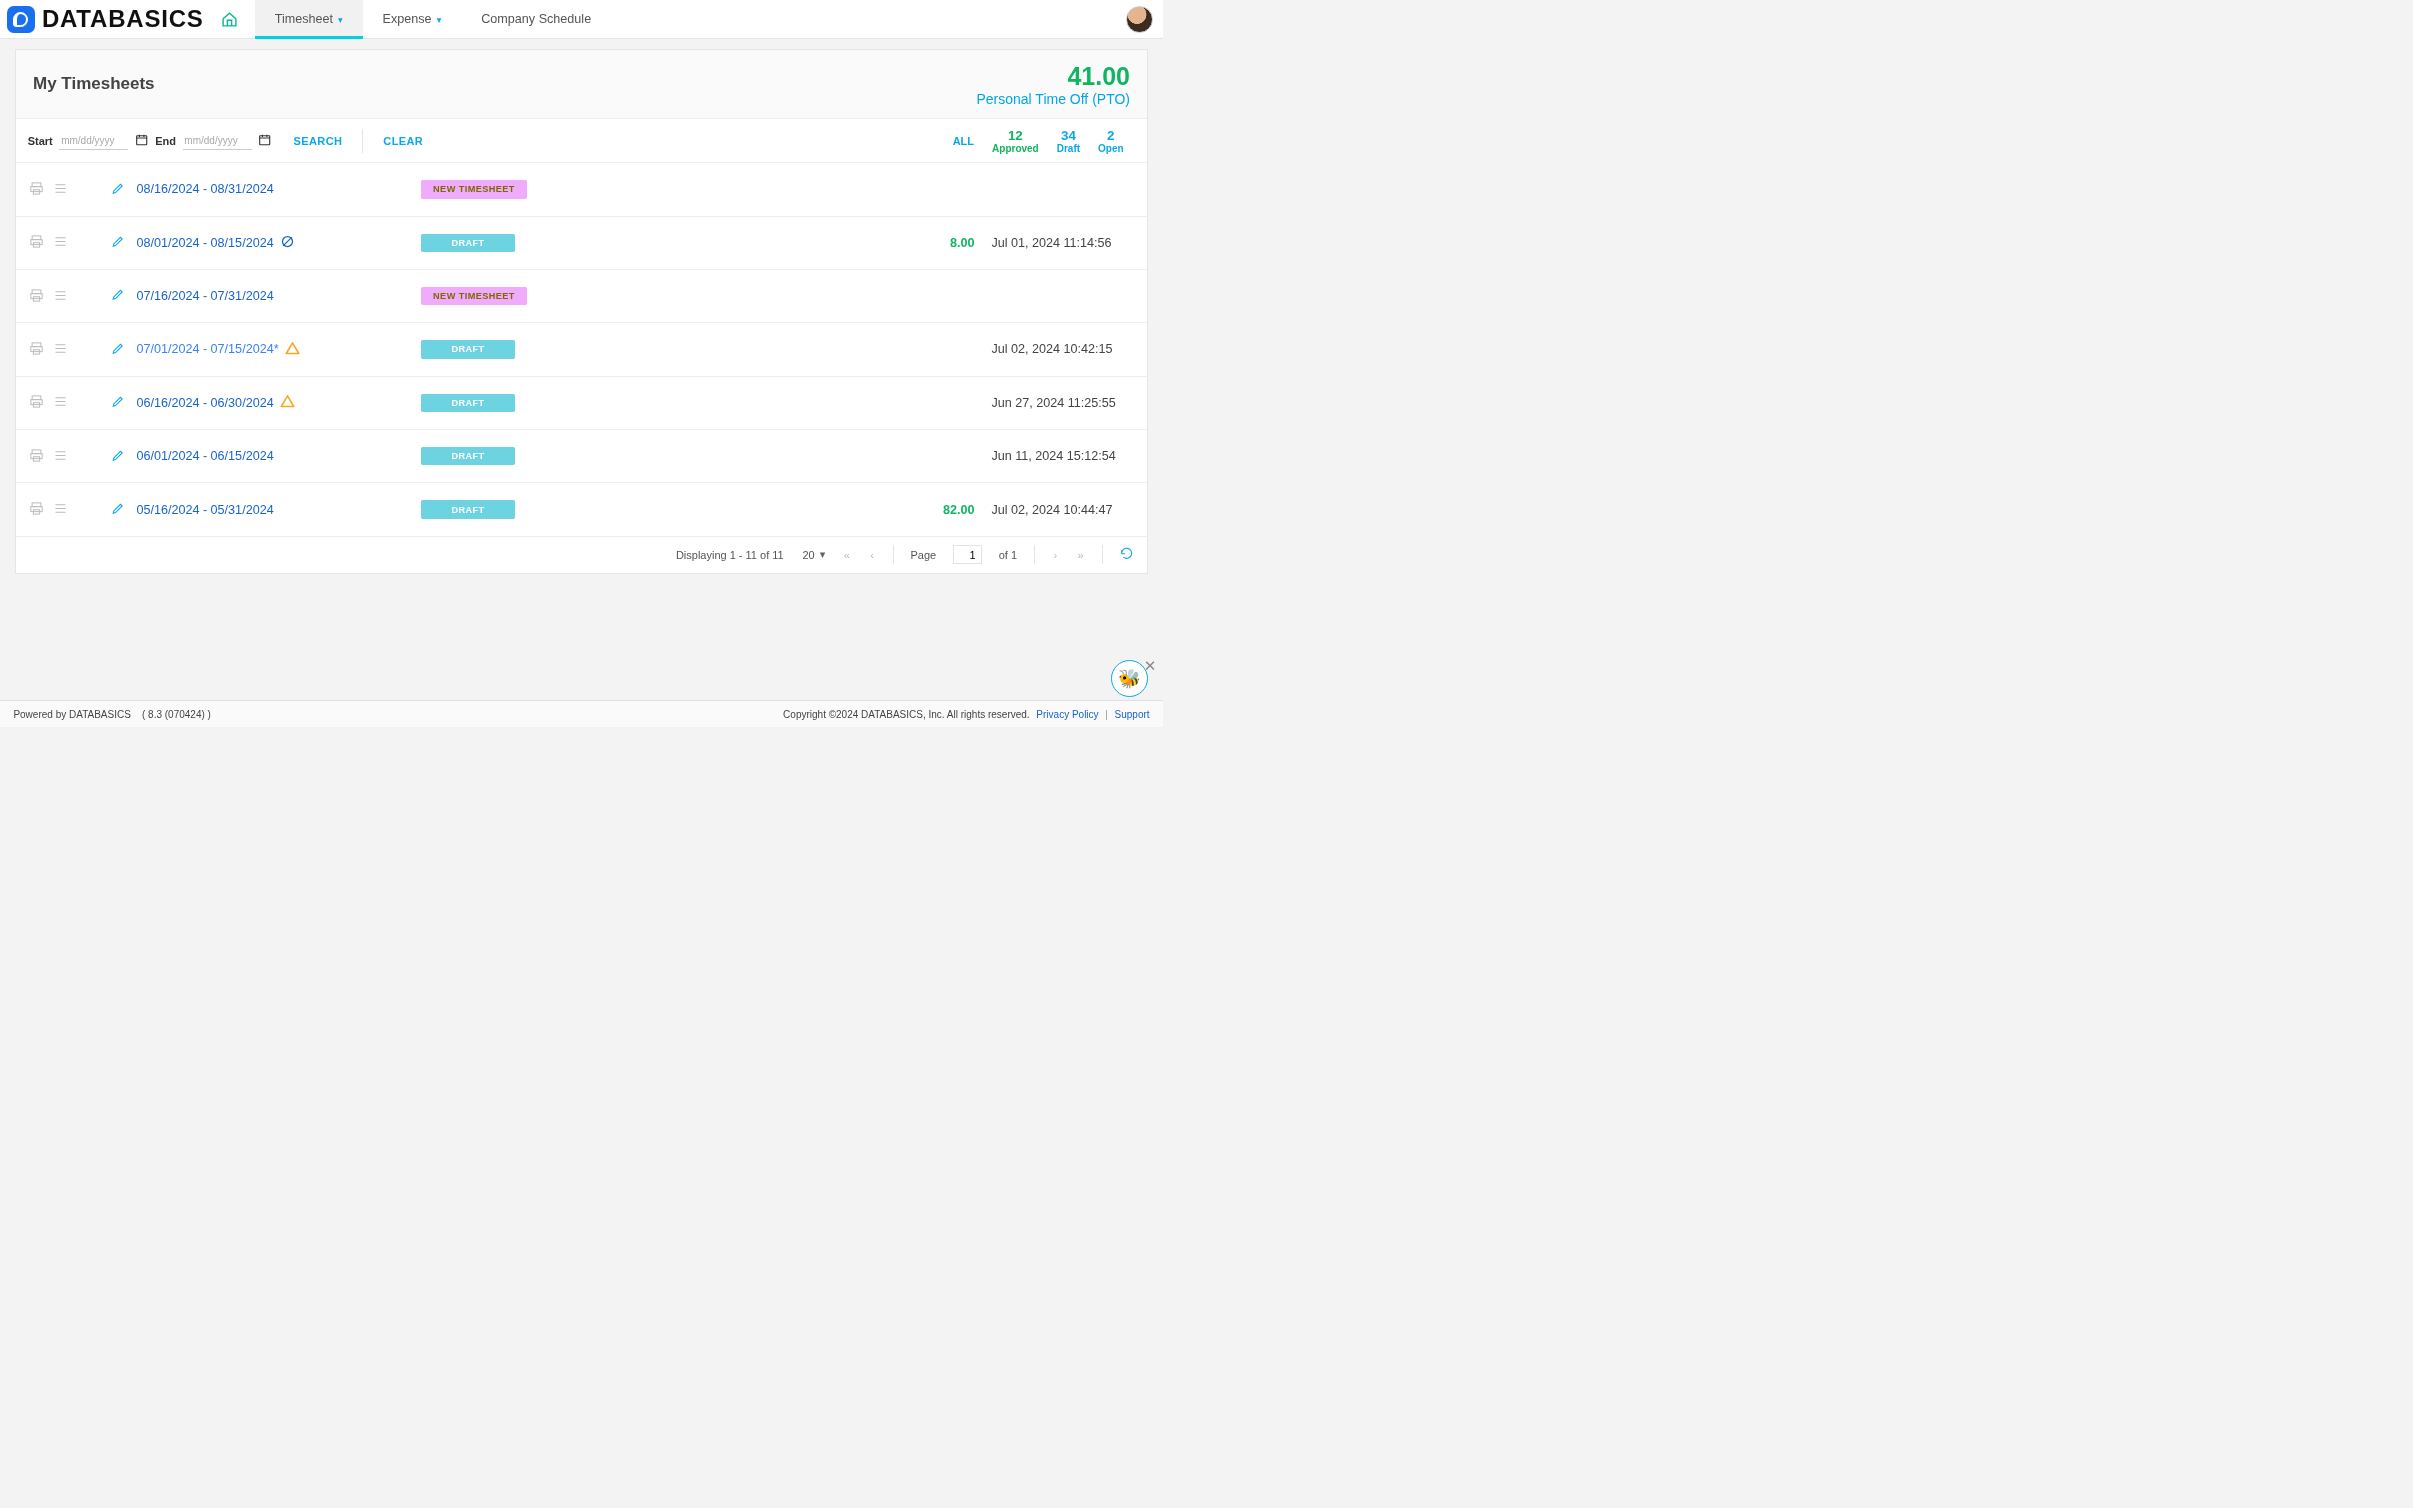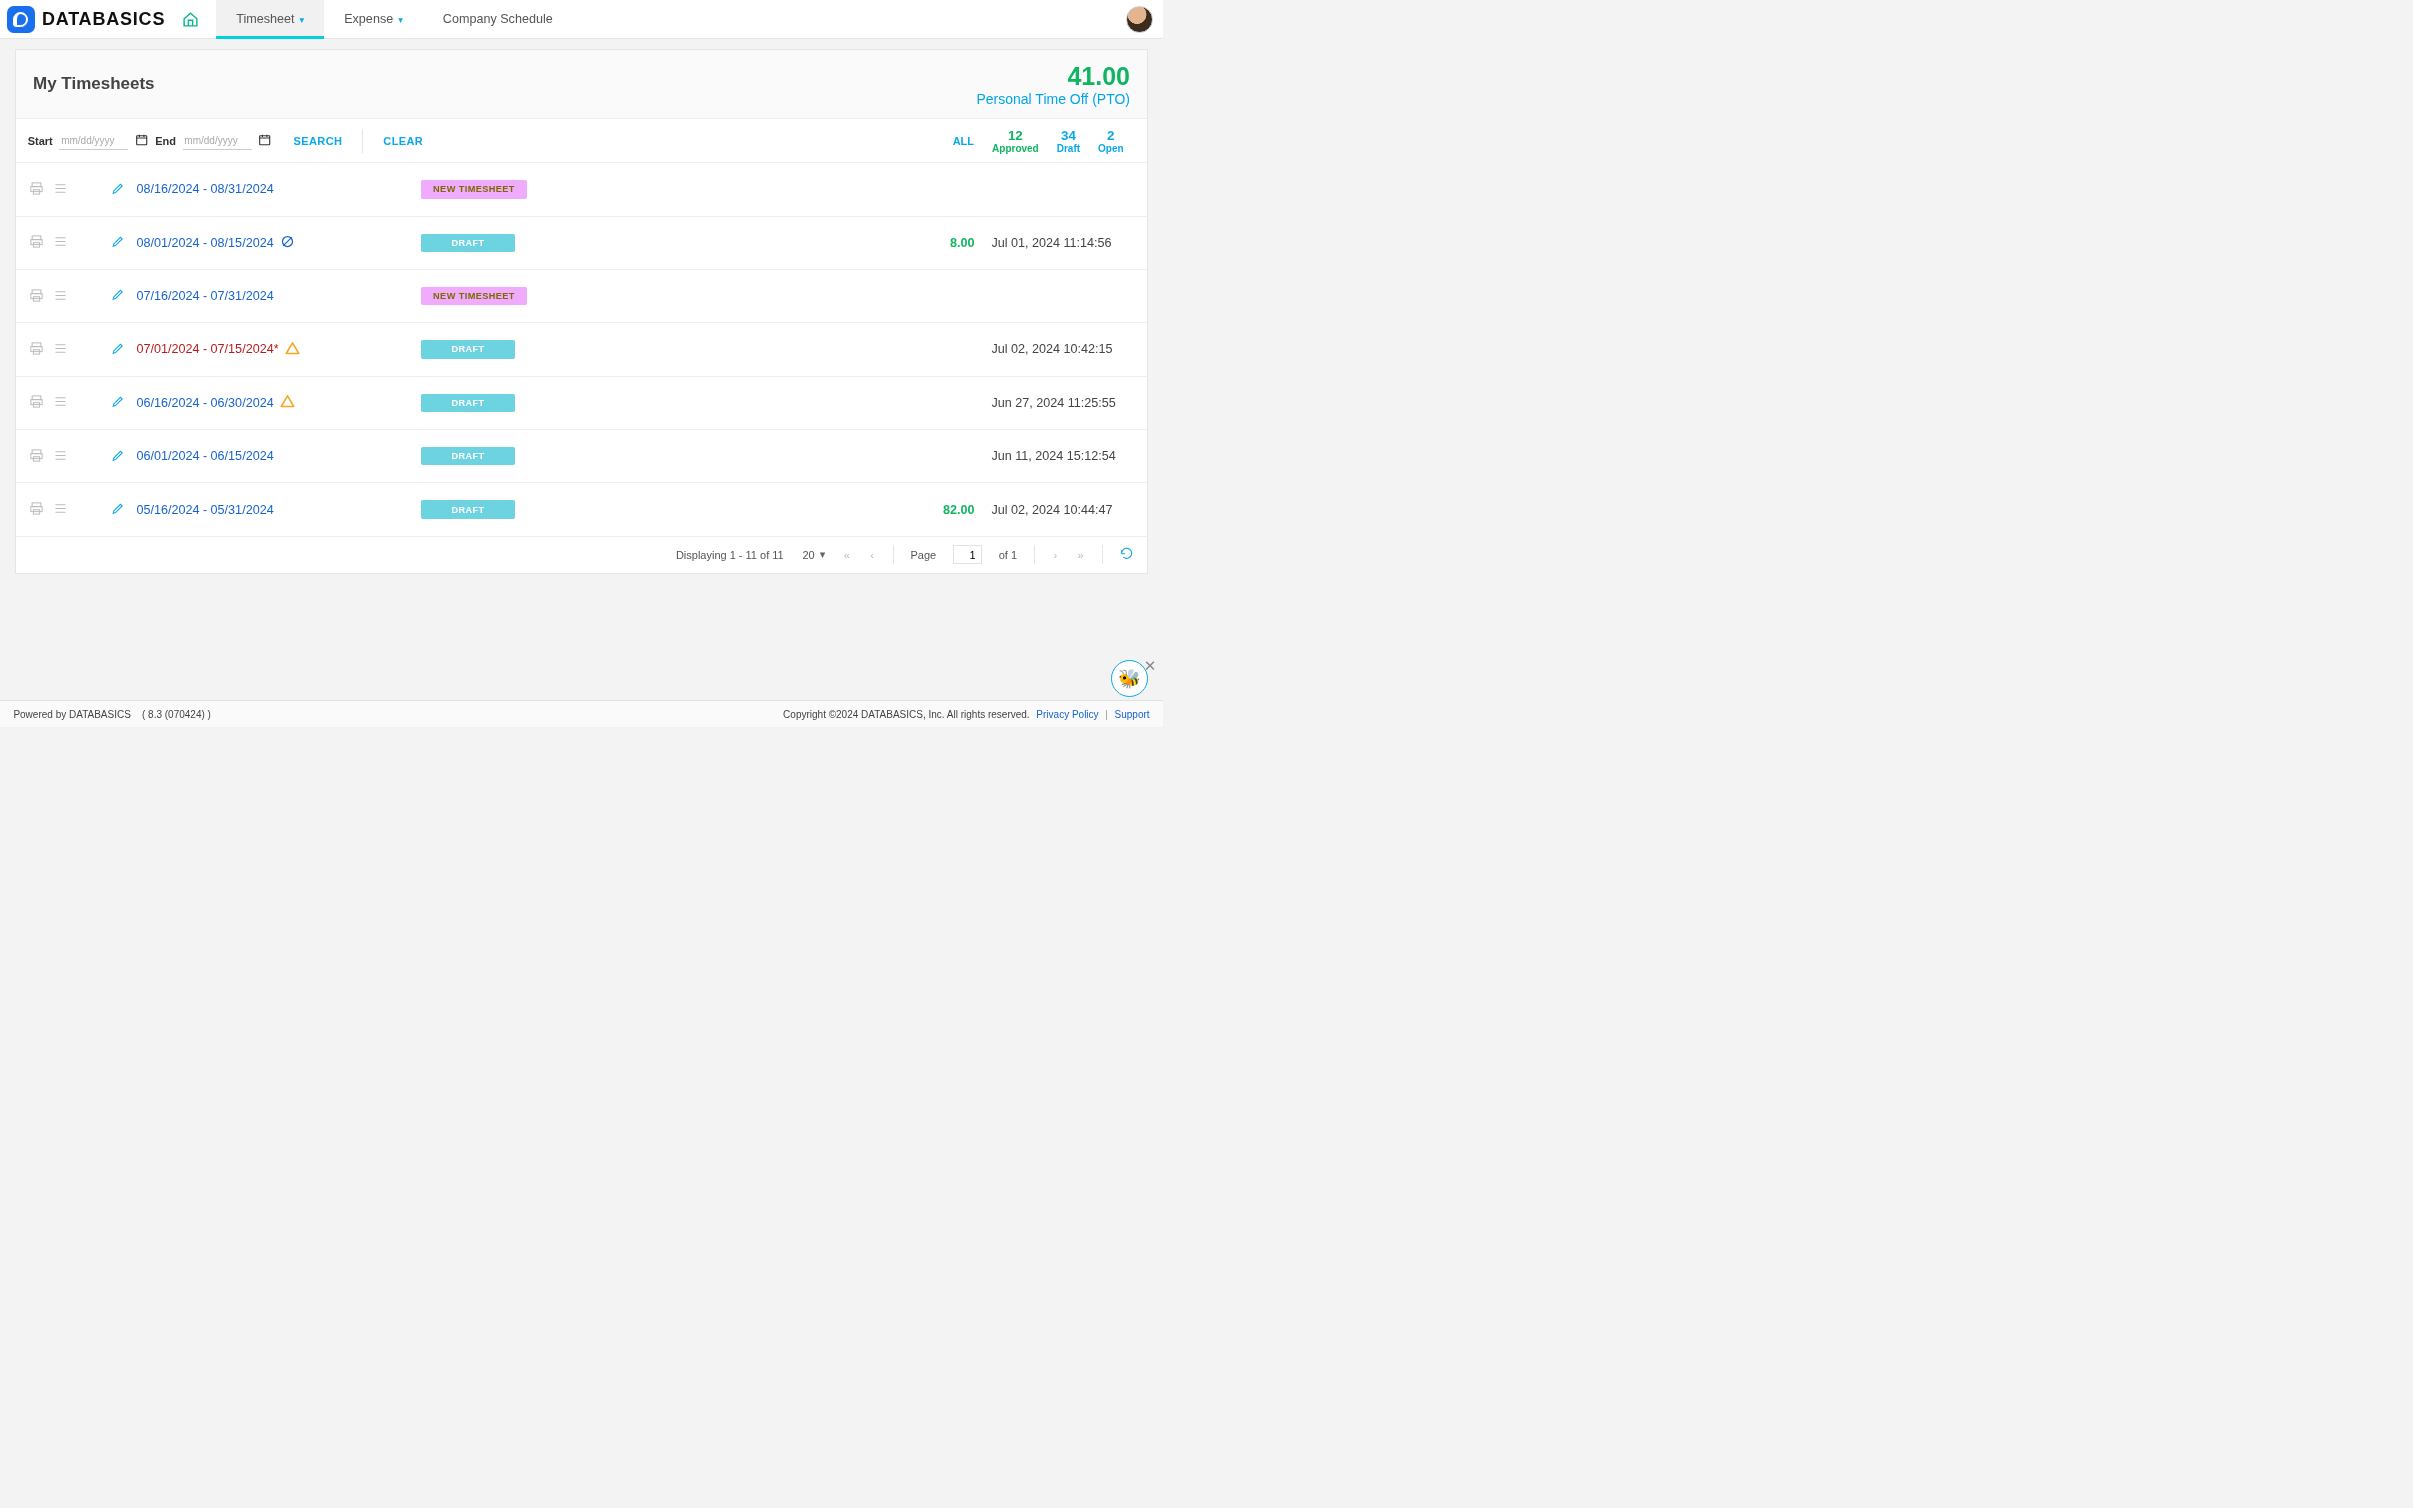--- a/index.html
+++ b/index.html
@@ -33,21 +33,21 @@
   margin-right: 6.7px;
   position: relative;
 }
 .logo-inner {
   width: 15px; height: 15px;
   border: 2.5px solid #fff;
   border-radius: 50% 50% 50% 3.4px;
   border-left: 4.2px solid #fff;
 }
 .brand {
-  font-size: 18px;
+  font-size: 24px;
   font-weight: 800;
   letter-spacing: 0.8px;
   color: #111;
   margin-right: 17px;
   text-align: center;
 }
 .home-icon {
   color: #0bb78f;
   width: 17px; height: 17px;
   margin-right: 17px;
@@ -175,21 +175,21 @@
   padding: 17px 13.4px;
   border-bottom: 0.8px solid #eee;
 }
 .action-icons { width: 82px; display: flex; gap: 8.4px; align-items: center; }
 .action-icons svg { width: 15px; height: 15px; stroke: #bbb; fill: none; stroke-width: 1.6; cursor: pointer; }
 .edit-col { width: 25px; display:flex; align-items:center; }
 .edit-col svg { width: 13.4px; height: 13.4px; stroke: #0aa8e8; fill:none; stroke-width: 2; cursor:pointer; }
 
 .period-col { width: 285px; display: flex; align-items: center; gap: 6.7px; }
 .period-link { color: #1763cf; font-weight: 500; font-size: 12.6px; cursor: pointer; }
-.period-link.green { color: #b91c1c; }
+.period-link.green { color: #3b82f6; }
 .indicator svg { width: 15px; height: 15px; }
 
 .status-col { width: 469px; }
 .badge {
   display: inline-block;
   padding: 4.2px 11.7px;
   font-size: 9.2px;
   font-weight: 600;
   letter-spacing: 0.4px;
   border-radius: 1.7px;

